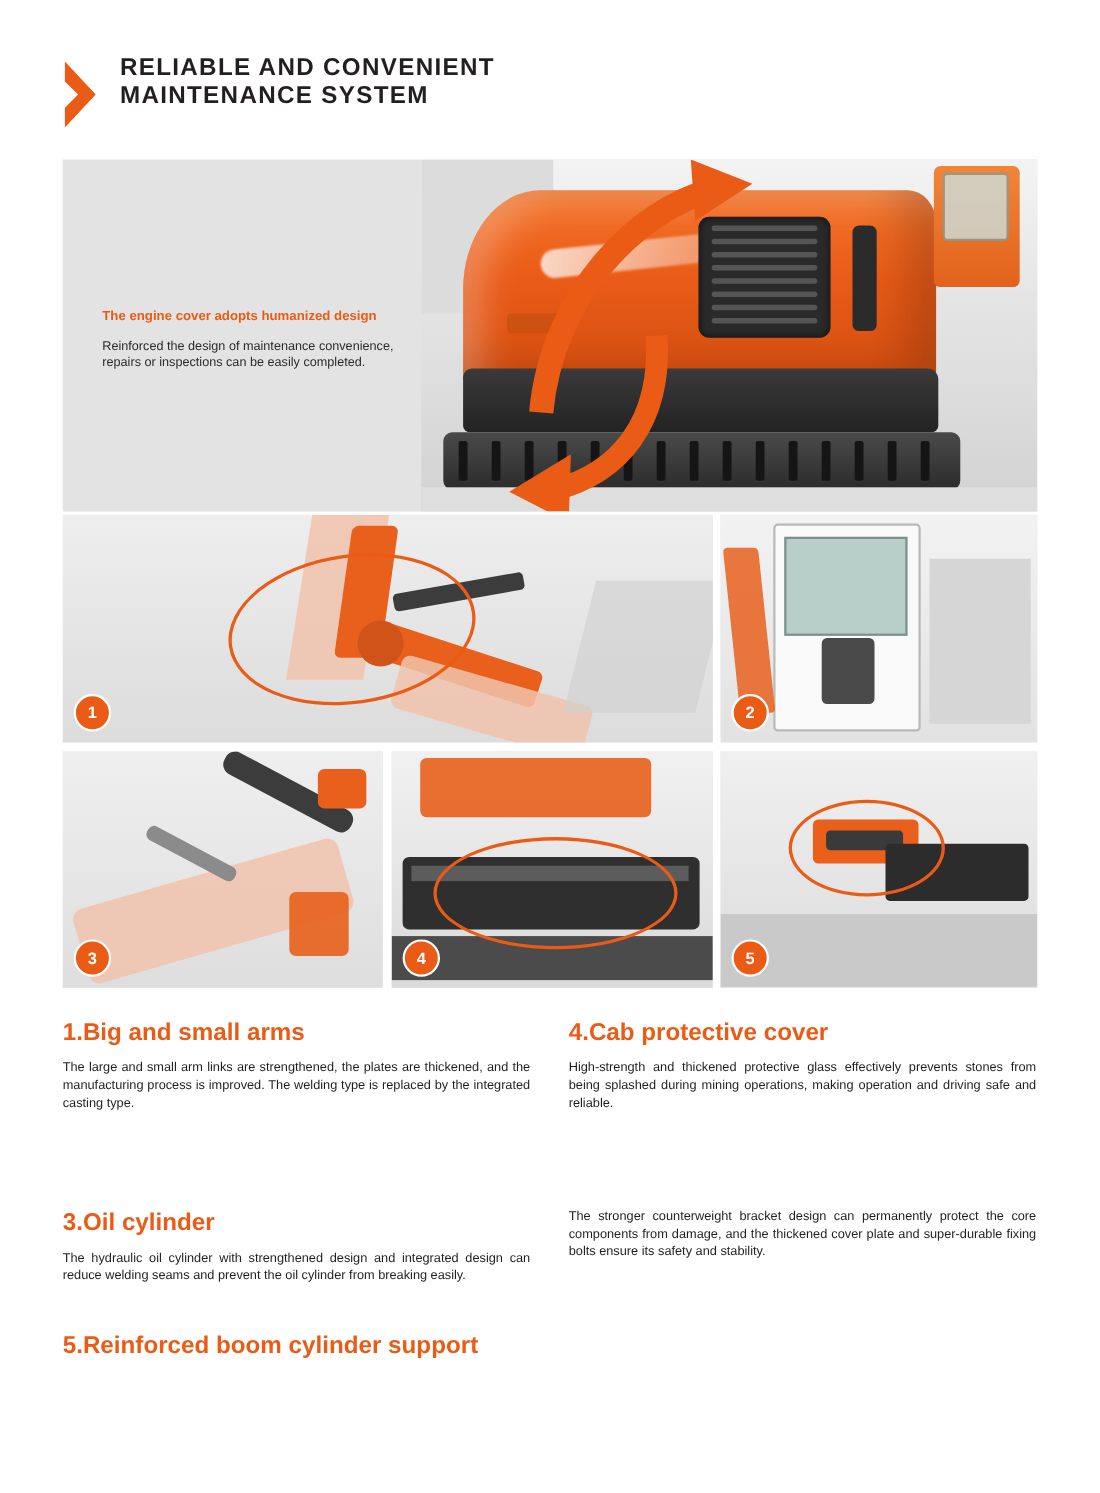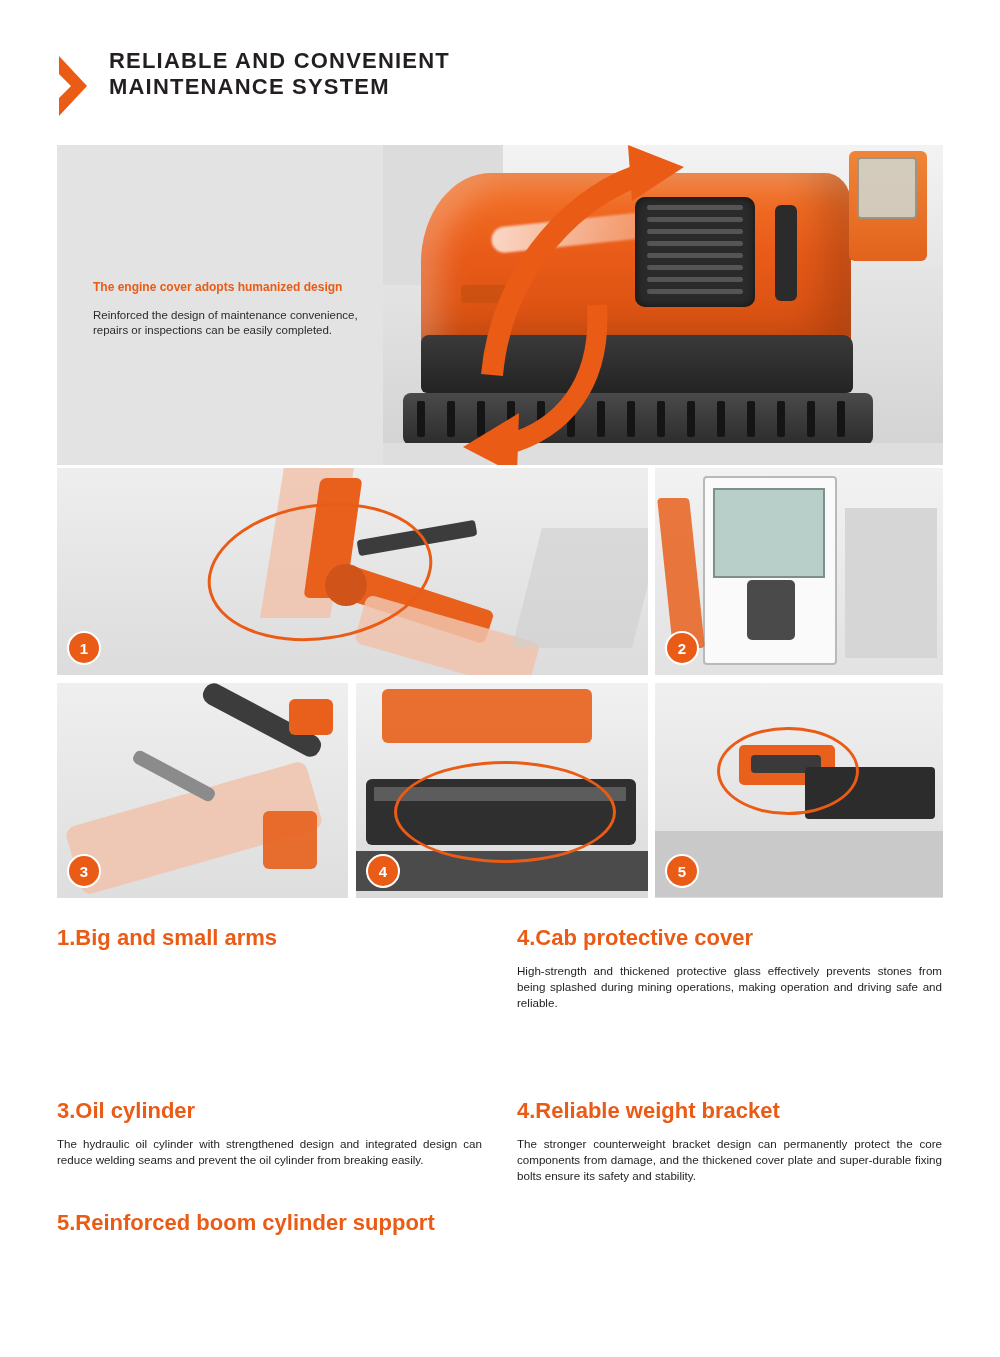--- a/index.html
+++ b/index.html
@@ -268,34 +268,34 @@
     <div class="osil" style="left:84px;top:62px;width:96px;height:40px;border-radius:5px;"></div>
     <div class="dsil" style="left:96px;top:72px;width:70px;height:18px;background:#3a3a3a;border-radius:4px;"></div>
     <div class="dsil" style="left:150px;top:84px;width:130px;height:52px;background:#2c2c2c;border-radius:4px;"></div>
     <div class="gsil" style="left:0;top:148px;width:288px;height:66px;background:#c9c9c9;"></div>
     <div class="ellipse" style="left:62px;top:44px;width:136px;height:82px;"></div>
     <div class="badge">5</div>
   </div>
 
   <div class="txtcol t1">
     <h2 class="h2">1.Big and small arms</h2>
+    <p class="p">The large and small arm links are strengthened, the plates are thickened, and the manufacturing process is improved. The welding type is replaced by the integrated casting type.</p>
   </div>
 
   <div class="txtcol t2">
     <h2 class="h2">4.Cab protective cover</h2>
     <p class="p">High-strength and thickened protective glass effectively prevents stones from being splashed during mining operations, making operation and driving safe and reliable.</p>
   </div>
 
   <div class="txtcol t3">
     <h2 class="h2">3.Oil cylinder</h2>
     <p class="p">The hydraulic oil cylinder with strengthened design and integrated design can reduce welding seams and prevent the oil cylinder from breaking easily.</p>
   </div>
 
   <div class="txtcol t4">
-    <h2 class="h2">4.Reliable weight bracket</h2>
     <p class="p">The stronger counterweight bracket design can permanently protect the core components from damage, and the thickened cover plate and super-durable fixing bolts ensure its safety and stability.</p>
   </div>
 
   <div class="txtcol t5">
     <h2 class="h2">5.Reinforced boom cylinder support</h2>
   </div>
 
 </div>
 
 </body></html>

